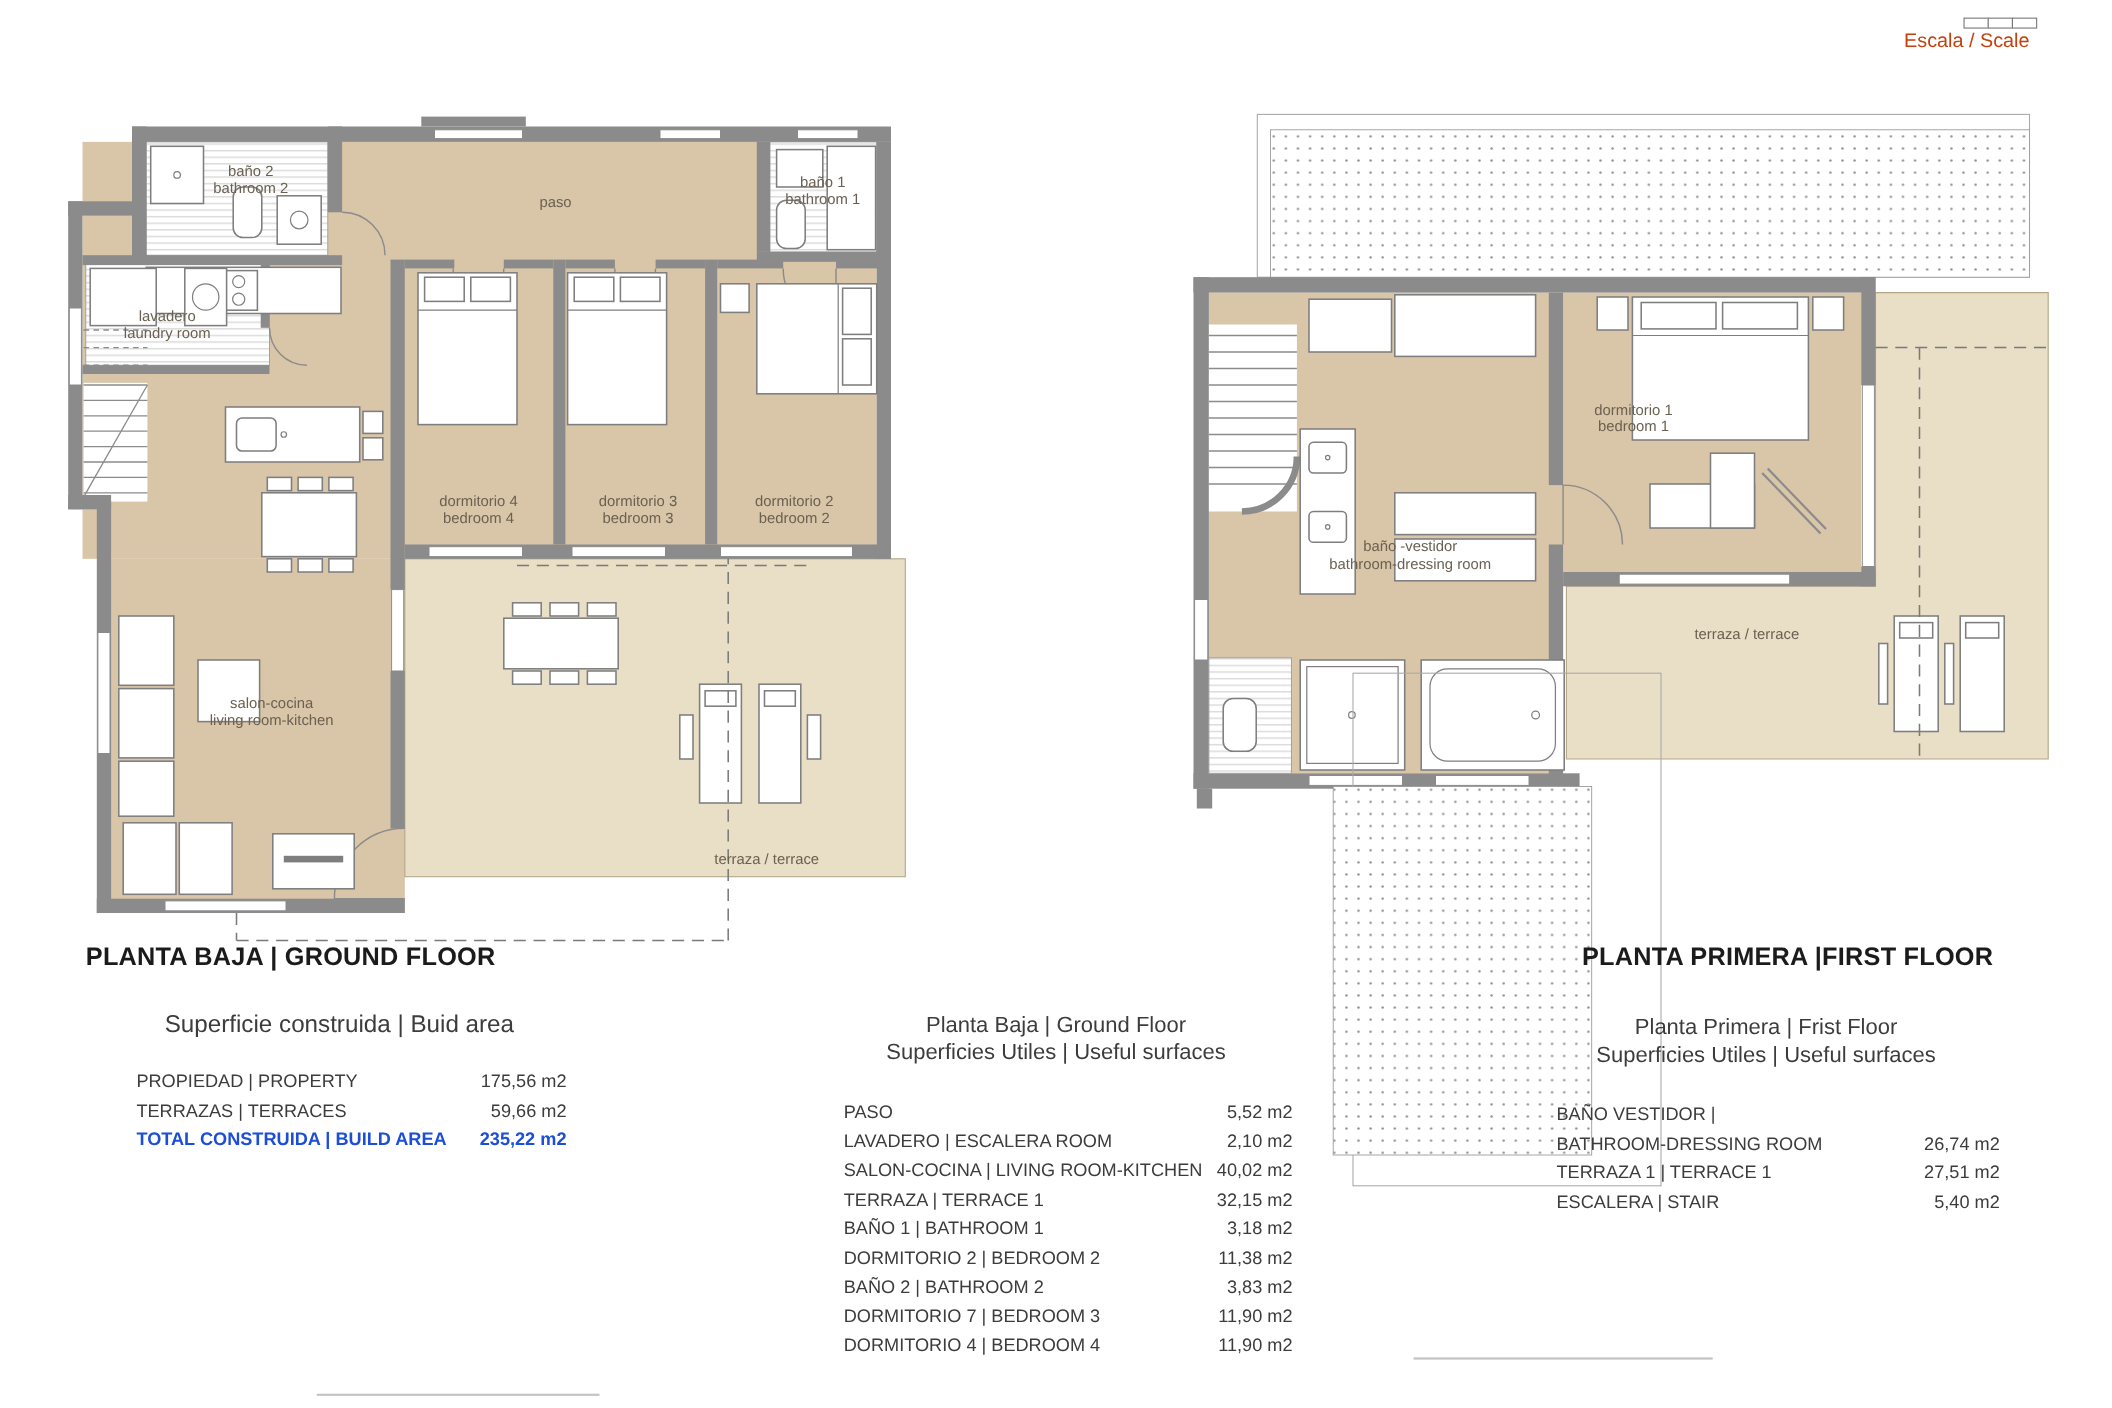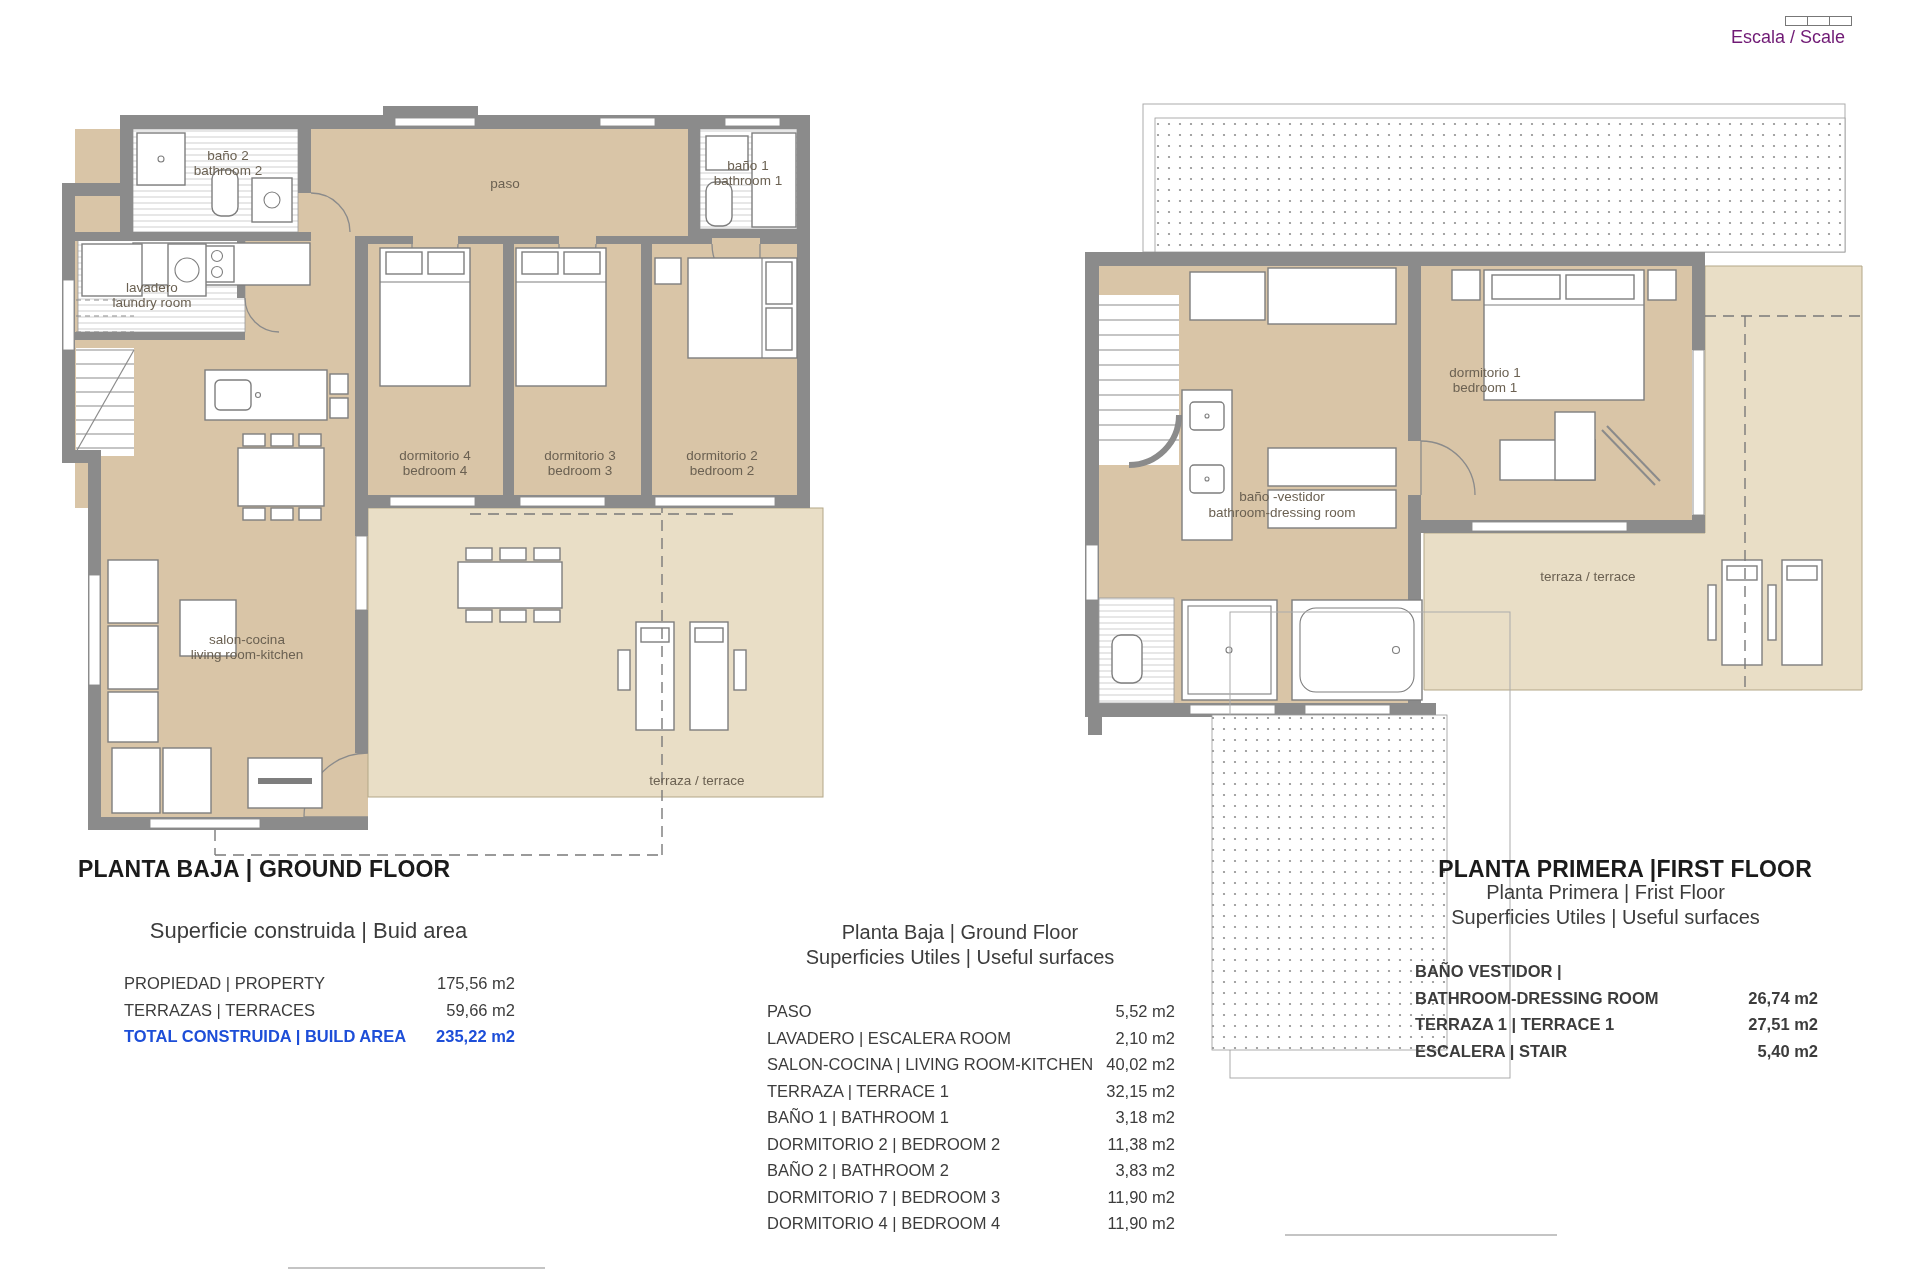--- a/index.html
+++ b/index.html
@@ -9,21 +9,21 @@
   }
   .abs{position:absolute;}
   .plan-title{font-weight:bold;font-size:23px;letter-spacing:.2px;color:#1b1b1b;white-space:nowrap;}
   .thead{font-size:20px;line-height:25px;text-align:center;color:#3c3c3c;white-space:nowrap;}
   .thead1{font-size:22px;text-align:center;color:#3c3c3c;white-space:nowrap;}
   .trows{margin-top:26px;}
   .trow{display:flex;justify-content:space-between;font-size:16.5px;line-height:26.5px;color:#3c3c3c;margin-left:22px;}
   .trow .tlabel{white-space:nowrap;}
   .trow .tvalue{white-space:nowrap;text-align:right;}
   .trow.bold{font-weight:bold;color:#1d4ed8;}
-  .scale-label{font-size:18px;color:#701a75;text-align:right;}
+  .scale-label{font-size:18px;color:#c2410c;text-align:right;}
   .scale-bar{display:flex;}
   .scale-bar .seg{width:21px;height:8px;background:#fff;border:1px solid #777;margin-left:-1px;}
   .stray{background:#c4c4c4;}
   
   .wall{fill:#8b8b8b;}
   .room{fill:#d9c5a7;}
   .terr{fill:#e9dec6;stroke:#b3a788;stroke-width:1;}
   .furn{fill:#ffffff;stroke:#7e7e7e;stroke-width:1.4;}
   .furnln{fill:none;stroke:#7e7e7e;stroke-width:1.1;}
   .win{fill:#ffffff;stroke:#8b8b8b;stroke-width:.9;}
@@ -403,26 +403,26 @@
         <span class="tlabel">DORMITORIO 7 | BEDROOM 3</span>
         <span class="tvalue">11,90 m2</span>
       </div>
     <div class="trow">
         <span class="tlabel">DORMITORIO 4 | BEDROOM 4</span>
         <span class="tvalue">11,90 m2</span>
       </div>
   </div>
 </div>
 
-<div class="abs" style="left:1393px;top:880px;width:425px;">
+<div class="abs" style="left:1393px;top:922px;width:425px;">
   <div class="thead">
     <div>Planta Primera | Frist Floor</div>
     <div>Superficies Utiles | Useful surfaces</div>
   </div>
-  <div class="trows" style="margin-top:28px;font-weight:bold;">
+  <div class="trows" style="margin-top:28px;">
     <div class="trow">
         <span class="tlabel">BAÑO VESTIDOR |</span>
         <span class="tvalue"></span>
       </div>
     <div class="trow">
         <span class="tlabel">BATHROOM-DRESSING ROOM</span>
         <span class="tvalue">26,74 m2</span>
       </div>
     <div class="trow">
         <span class="tlabel">TERRAZA 1 | TERRACE 1</span>

